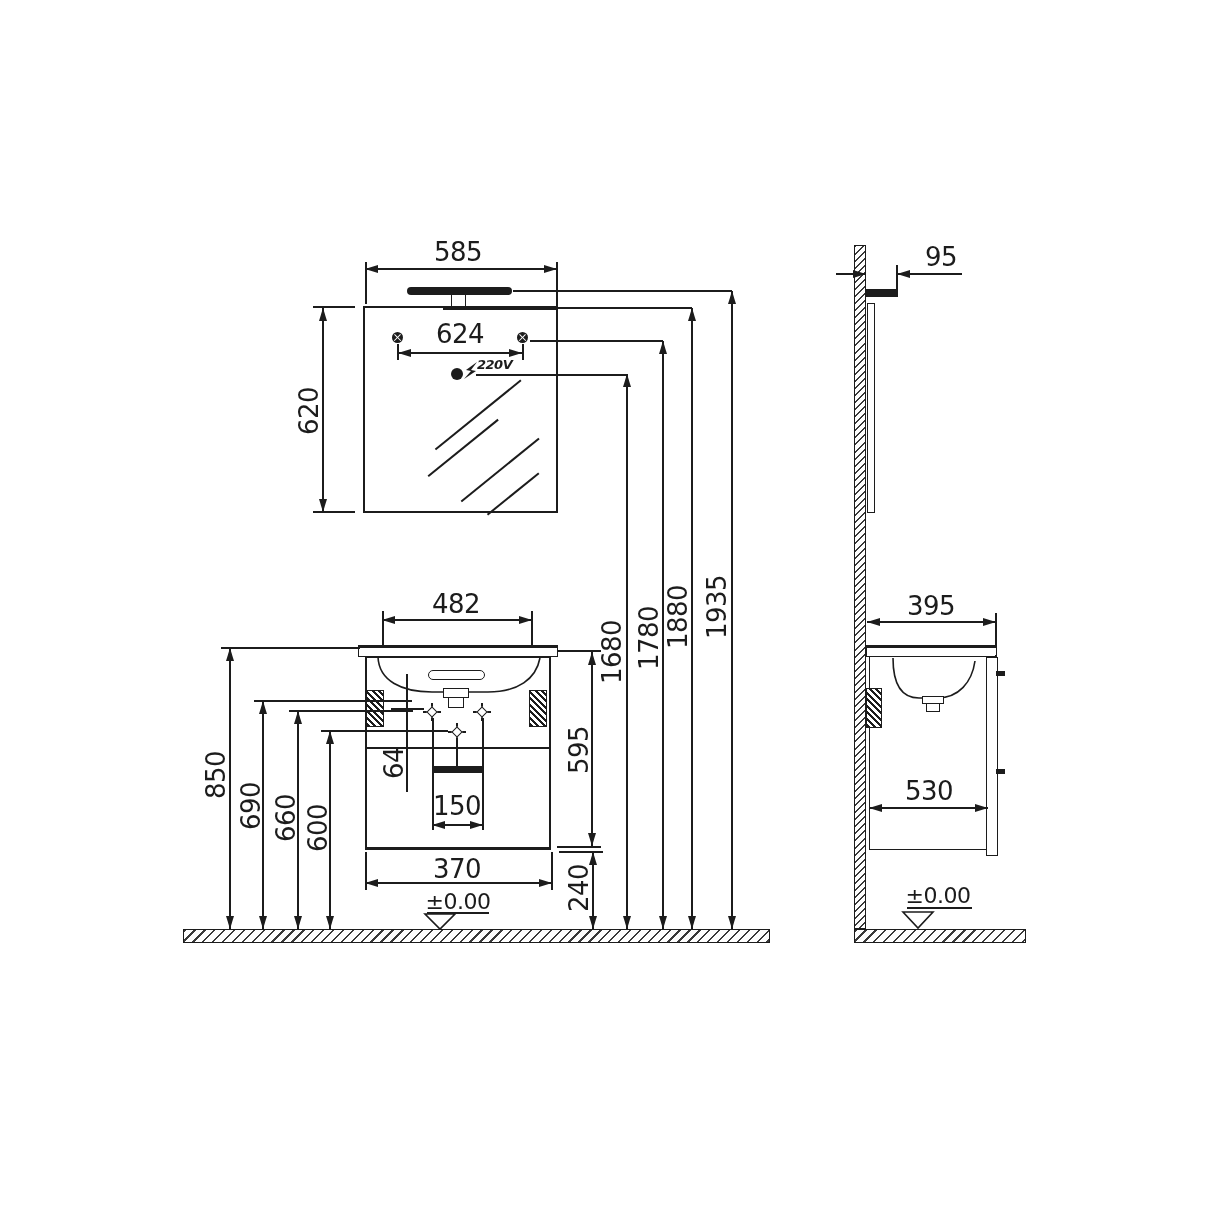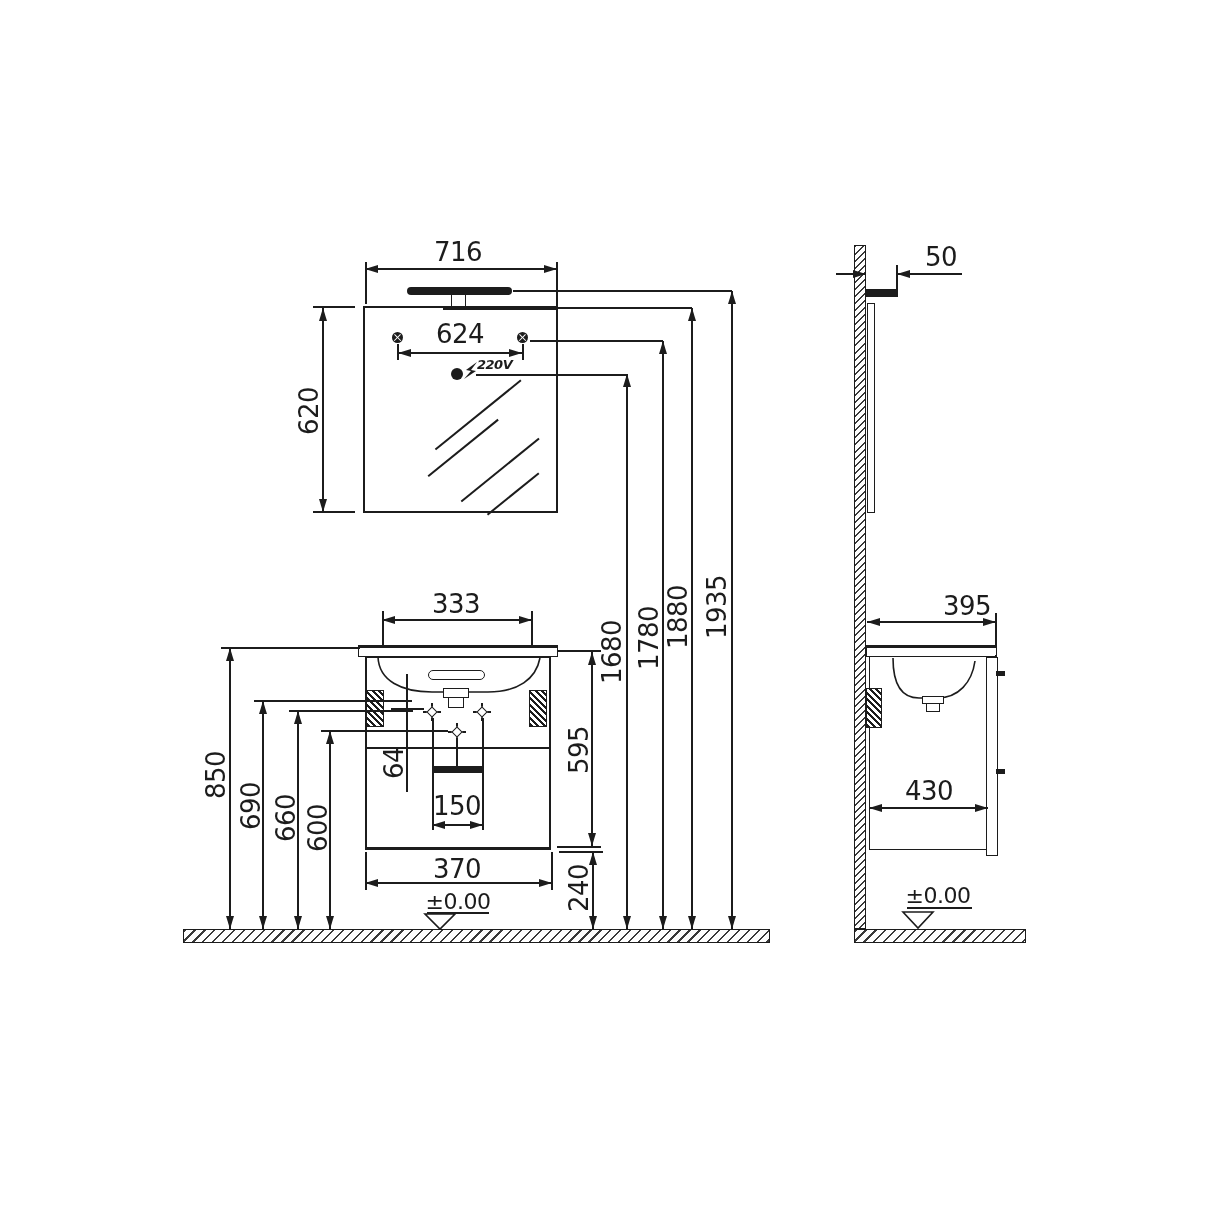--- a/index.html
+++ b/index.html
@@ -34,21 +34,21 @@
   i.mnt i.dm{position:absolute;left:4.5px;top:4.5px;width:8px;height:8px;border:1.5px solid #1c1c1c;
              transform:rotate(45deg);box-sizing:border-box;background:#fff}
   i.dg{position:absolute;display:block;height:1.5px;background:#1c1c1c;transform:rotate(-39deg)}
   svg{position:absolute;overflow:visible}
 </style>
 </head>
 <body>
 
 <div id="canvas">
 
-  <b class="lbl" style="left:418px;top:239px">716</b>
+  <b class="lbl" style="left:418px;top:239px">585</b>
   <i class="l h" style="left:365px;top:268px;width:192px"></i>
   <i class="aL" style="left:365px;top:265px"></i>
   <i class="aR" style="left:544px;top:265px"></i>
   <i class="l v" style="left:365px;top:262px;height:42px"></i>
   <i class="l v" style="left:556px;top:262px;height:48px"></i>
 
   <i class="fill" style="left:407px;top:287px;width:105px;height:8px;border-radius:4px/50%"></i>
   <i class="box" style="left:451px;top:294px;width:15px;height:13px"></i>
 
   <i class="box" style="left:363px;top:306px;width:195px;height:207px;border-width:2px"></i>
@@ -106,21 +106,21 @@
   <i class="l v" style="left:691px;top:308px;height:621px"></i>
   <i class="aU" style="left:688px;top:308px"></i>
   <i class="aD" style="left:688px;top:916px"></i>
   <b class="lbl rot" style="left:638px;top:604px">1880</b>
 
   <i class="l v" style="left:731px;top:291px;height:638px"></i>
   <i class="aU" style="left:728px;top:291px"></i>
   <i class="aD" style="left:728px;top:916px"></i>
   <b class="lbl rot" style="left:677px;top:594px">1935</b>
 
-  <b class="lbl" style="left:416px;top:591px">333</b>
+  <b class="lbl" style="left:416px;top:591px">482</b>
   <i class="l h" style="left:382px;top:619px;width:150px"></i>
   <i class="aL" style="left:382px;top:616px"></i>
   <i class="aR" style="left:519px;top:616px"></i>
   <i class="l v" style="left:382px;top:611px;height:80px"></i>
   <i class="l v" style="left:531px;top:611px;height:80px"></i>
 
   <i class="box" style="left:358px;top:645px;width:200px;height:12px;border-top-width:3px"></i>
   <i class="box" style="left:365px;top:656px;width:186px;height:194px;border-width:2px;border-bottom-width:3px"></i>
 
   <svg style="left:370px;top:656px" width="180" height="40">
@@ -212,51 +212,51 @@
   <i class="l v" style="left:329px;top:731px;height:198px"></i>
   <i class="aU" style="left:326px;top:731px"></i>
   <i class="aD" style="left:326px;top:916px"></i>
   <i class="l h" style="left:321px;top:730px;width:127px"></i>
   <b class="lbl rot" style="left:278px;top:815px">600</b>
 
   <i class="floor" style="left:183px;top:929px;width:587px;height:14px"></i>
 
   <i class="wall" style="left:854px;top:245px;width:12px;height:684px"></i>
 
-  <b class="lbl" style="left:901px;top:244px">50</b>
+  <b class="lbl" style="left:901px;top:244px">95</b>
   <i class="l h" style="left:836px;top:273px;width:30px"></i>
   <i class="aR" style="left:853px;top:270px"></i>
   <i class="l h" style="left:897px;top:273px;width:65px"></i>
   <i class="aL" style="left:897px;top:270px"></i>
   <i class="l v" style="left:896px;top:265px;height:25px"></i>
 
   <i class="fill" style="left:866px;top:289px;width:32px;height:8px"></i>
   <i class="box" style="left:867px;top:303px;width:8px;height:210px;border-width:1.6px"></i>
 
-  <b class="lbl" style="left:927px;top:593px">395</b>
+  <b class="lbl" style="left:891px;top:593px">395</b>
   <i class="l h" style="left:867px;top:621px;width:129px"></i>
   <i class="aL" style="left:867px;top:618px"></i>
   <i class="aR" style="left:983px;top:618px"></i>
   <i class="l v" style="left:995px;top:613px;height:34px"></i>
 
   <i class="box" style="left:866px;top:645px;width:131px;height:12px;border-top-width:3px"></i>
   <i class="l v" style="left:995px;top:655px;height:7px"></i>
   <i class="box" style="left:869px;top:656px;width:119px;height:194px"></i>
   <i class="box" style="left:986px;top:657px;width:12px;height:199px"></i>
   <i class="fill" style="left:996px;top:671px;width:9px;height:5px"></i>
   <i class="fill" style="left:996px;top:769px;width:9px;height:5px"></i>
 
   <svg style="left:869px;top:656px" width="120" height="55">
     <path d="M24,2 C24,30 33,42 50,42 L68,42 C90,42 103,26 106,5" fill="none" stroke="#1c1c1c" stroke-width="1.6"></path>
   </svg>
   <i class="box" style="left:922px;top:696px;width:22px;height:8px;border-width:1.6px"></i>
   <i class="box" style="left:926px;top:703px;width:14px;height:9px;border-width:1.6px"></i>
   <i class="brk" style="left:866px;top:688px;width:16px;height:40px"></i>
 
-  <b class="lbl" style="left:889px;top:778px">430</b>
+  <b class="lbl" style="left:889px;top:778px">530</b>
   <i class="l h" style="left:869px;top:807px;width:119px"></i>
   <i class="aL" style="left:869px;top:804px"></i>
   <i class="aR" style="left:975px;top:804px"></i>
 
   <b class="lbl sm" style="left:898px;top:885px">±0.00</b>
   <i class="l h" style="left:907px;top:907px;width:65px"></i>
   <svg style="left:902px;top:911px" width="32" height="18">
       <path d="M1,1 H31 L16,17 Z" fill="#fff" stroke="#1c1c1c" stroke-width="1.6"></path>
     </svg>
 

